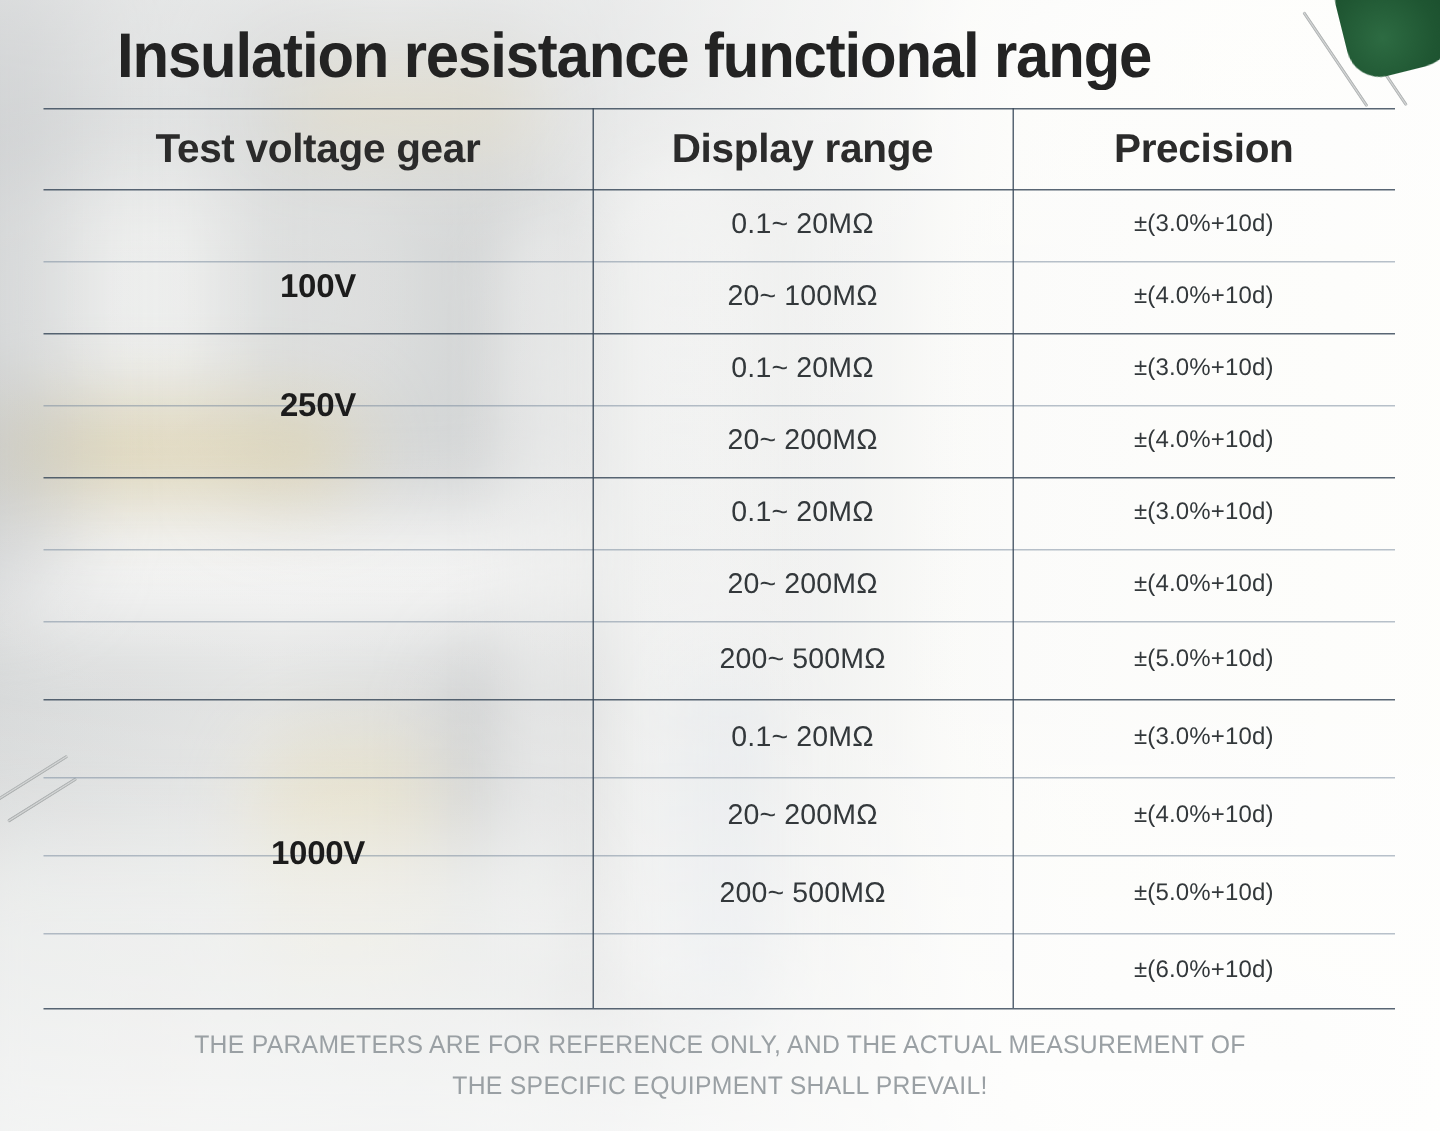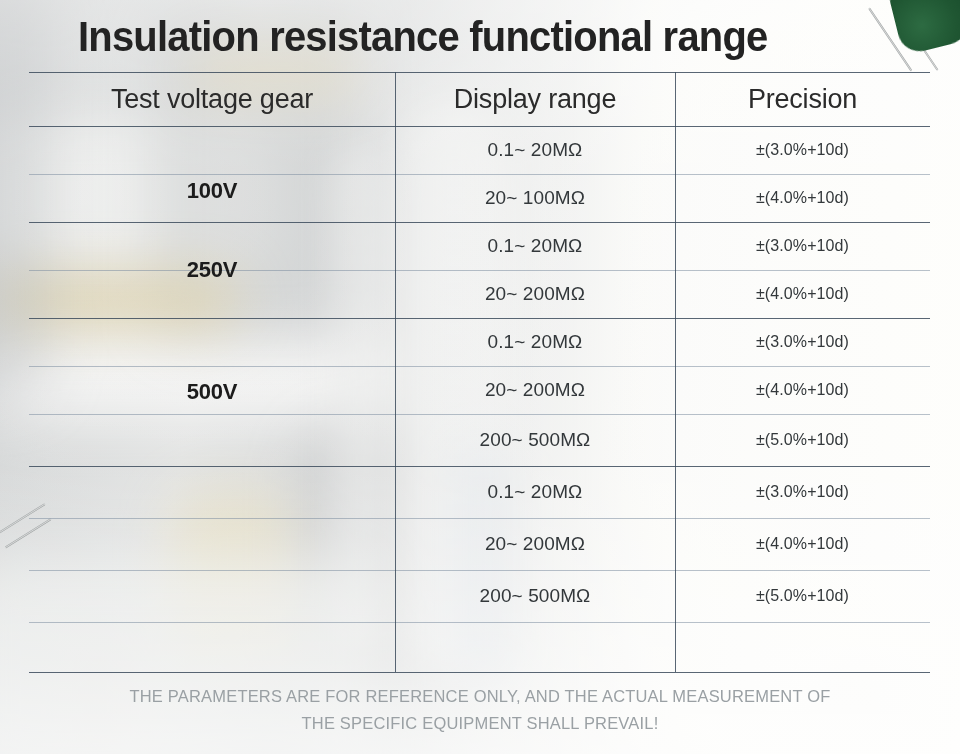--- a/index.html
+++ b/index.html
@@ -50,21 +50,21 @@
   }
 
   
   .table{position:absolute;left:29px;top:72px;width:901px;height:600px;}
   .hline{position:absolute;left:0;width:901px;height:1px;background:#3c4b5c;opacity:.85;}
   .hline.light{background:#7d8ea0;opacity:.55;height:1px;}
   .vline{position:absolute;top:0;width:1px;background:#3c4b5c;opacity:.85;}
 
   .cell{position:absolute;display:flex;align-items:center;justify-content:center;
     text-align:center;color:#2c2c2c;}
-  .hdr{font-size:27px;font-weight:normal;color:#2b2b2b;letter-spacing:-.2px;}
+  .hdr{font-size:27px;font-weight:bold;color:#2b2b2b;letter-spacing:-.2px;}
   .volt{font-size:22px;font-weight:bold;color:#1c1c1c;letter-spacing:-.2px;}
   .rng{font-size:19px;color:#33383b;letter-spacing:.1px;}
   .prc{font-size:16px;color:#33383b;letter-spacing:.1px;}
 
   
   .footer{
     position:absolute;left:0;top:683px;width:960px;text-align:center;
     font-size:17px;line-height:27px;color:#9aa0a4;letter-spacing:.2px;
     transform:scaleX(.97);
   }
@@ -142,34 +142,35 @@
     <div class="cell prc" style="left:646px;top:54px;width:255px;height:48px;">±(3.0%+10d)</div>
     <div class="cell rng" style="left:366px;top:102px;width:280px;height:48px;text-align:right;">20~ 100MΩ</div>
     <div class="cell prc" style="left:646px;top:102px;width:255px;height:48px;">±(4.0%+10d)</div>
 
     <div class="cell volt" style="left:0px;top:150px;width:366px;height:96px;">250V</div>
     <div class="cell rng" style="left:366px;top:150px;width:280px;height:48px;">0.1~ 20MΩ</div>
     <div class="cell prc" style="left:646px;top:150px;width:255px;height:48px;">±(3.0%+10d)</div>
     <div class="cell rng" style="left:366px;top:198px;width:280px;height:48px;">20~ 200MΩ</div>
     <div class="cell prc" style="left:646px;top:198px;width:255px;height:48px;">±(4.0%+10d)</div>
 
-    <div class="cell volt" style="left:0px;top:246px;width:366px;height:148px;">500V</div>
     <div class="cell rng" style="left:366px;top:246px;width:280px;height:48px;">0.1~ 20MΩ</div>
     <div class="cell prc" style="left:646px;top:246px;width:255px;height:48px;">±(3.0%+10d)</div>
     <div class="cell rng" style="left:366px;top:294px;width:280px;height:48px;">20~ 200MΩ</div>
     <div class="cell prc" style="left:646px;top:294px;width:255px;height:48px;">±(4.0%+10d)</div>
     <div class="cell rng" style="left:366px;top:342px;width:280px;height:52px;">200~ 500MΩ</div>
     <div class="cell prc" style="left:646px;top:342px;width:255px;height:52px;">±(5.0%+10d)</div>
 
+    <div class="cell volt" style="left:0px;top:394px;width:366px;height:206px;">1000V</div>
     <div class="cell rng" style="left:366px;top:394px;width:280px;height:52px;">0.1~ 20MΩ</div>
     <div class="cell prc" style="left:646px;top:394px;width:255px;height:52px;">±(3.0%+10d)</div>
     <div class="cell rng" style="left:366px;top:446px;width:280px;height:52px;">20~ 200MΩ</div>
     <div class="cell prc" style="left:646px;top:446px;width:255px;height:52px;">±(4.0%+10d)</div>
     <div class="cell rng" style="left:366px;top:498px;width:280px;height:52px;">200~ 500MΩ</div>
     <div class="cell prc" style="left:646px;top:498px;width:255px;height:52px;">±(5.0%+10d)</div>
+    <div class="cell prc" style="left:646px;top:550px;width:255px;height:50px;">±(6.0%+10d)</div>
   </div>
 
   <div class="title">Insulation resistance functional range</div>
 
   <div class="footer">
     <div>THE PARAMETERS ARE FOR REFERENCE ONLY, AND THE ACTUAL MEASUREMENT OF</div>
     <div>THE SPECIFIC EQUIPMENT SHALL PREVAIL!</div>
   </div>
 
 </div>

